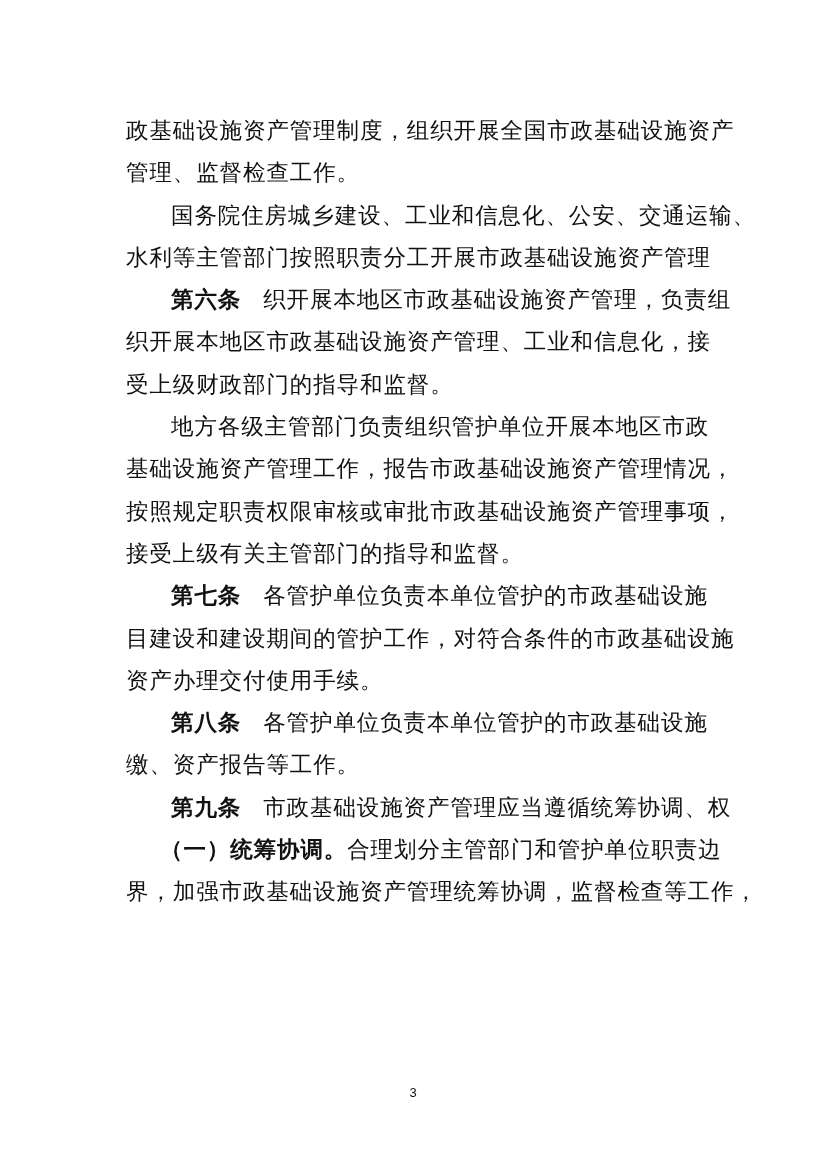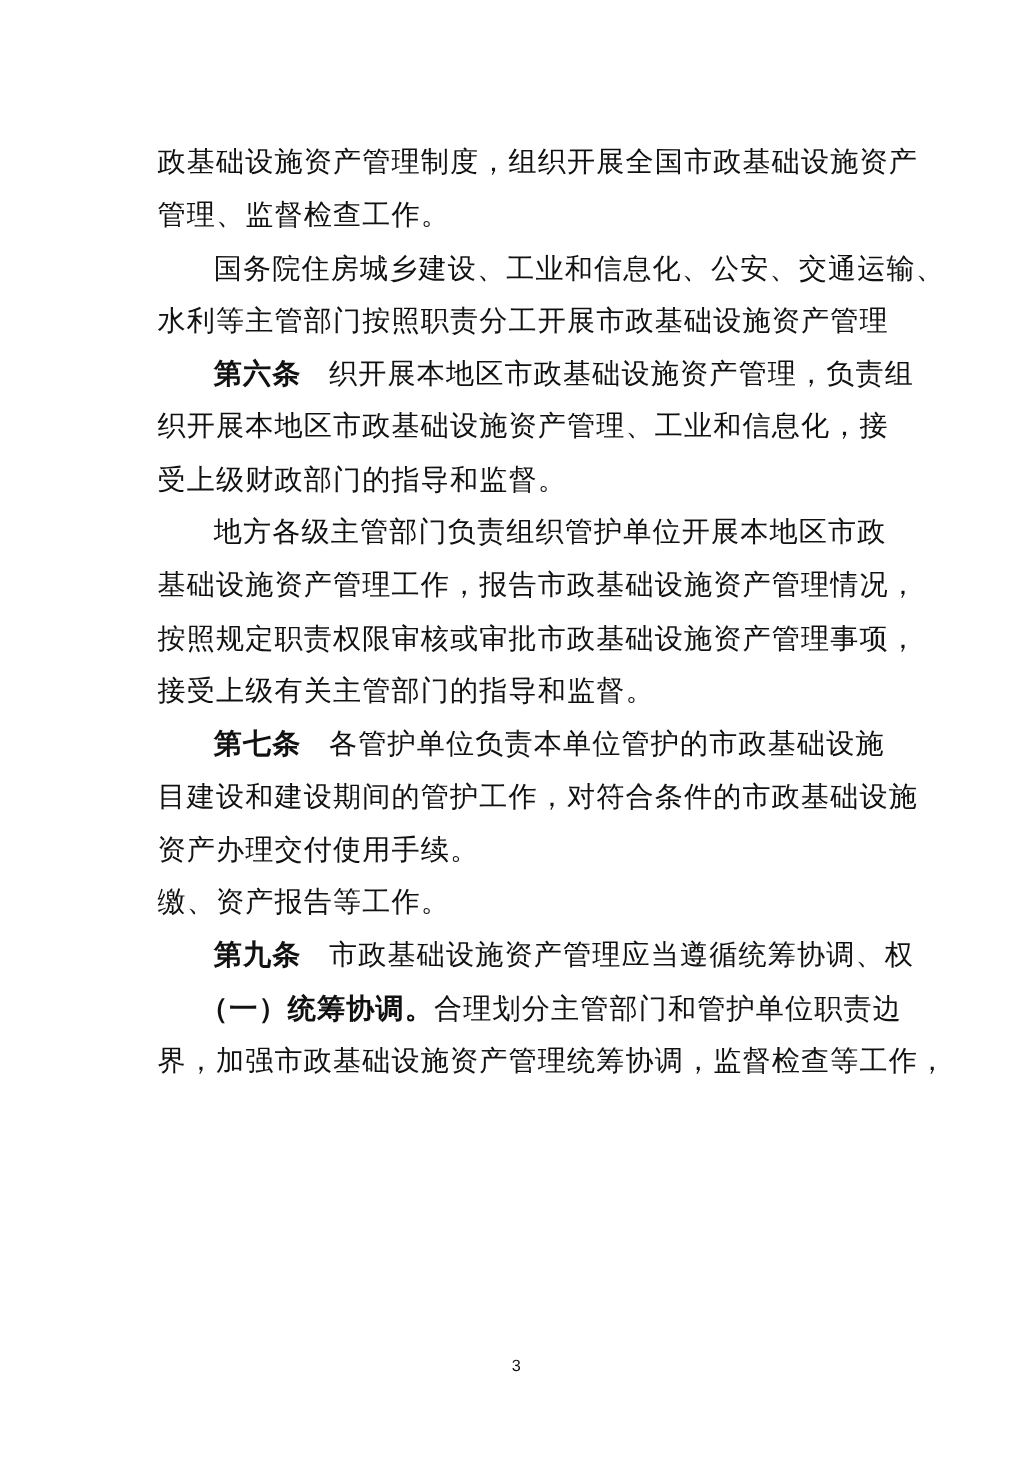--- a/index.html
+++ b/index.html
@@ -34,20 +34,21 @@
 
     <div class="line indent">地方各级主管部门负责组织管护单位开展本地区市政</div>
     <div class="line">基础设施资产管理工作，报告市政基础设施资产管理情况，</div>
     <div class="line">按照规定职责权限审核或审批市政基础设施资产管理事项，</div>
     <div class="line last">接受上级有关主管部门的指导和监督。</div>
 
     <div class="line indent"><span class="bold">第七条</span><span class="gap"></span><span>各管护单位负责本单位管护的市政基础设施</span></div>
     <div class="line">目建设和建设期间的管护工作，对符合条件的市政基础设施</div>
     <div class="line last">资产办理交付使用手续。</div>
 
+    <div class="line indent"><span class="bold">第八条</span><span class="gap"></span><span>各管护单位负责本单位管护的市政基础设施</span></div>
     <div class="line last">缴、资产报告等工作。</div>
 
     <div class="line indent"><span class="bold">第九条</span><span class="gap"></span><span>市政基础设施资产管理应当遵循统筹协调、权</span></div>
 
     <div class="line" style="padding-left:34px;"><span class="bold">（一）统筹协调。</span><span>合理划分主管部门和管护单位职责边</span></div>
     <div class="line">界，加强市政基础设施资产管理统筹协调，监督检查等工作，</div>
   </div>
   <div class="pagenum">3</div>
 </div>
 

